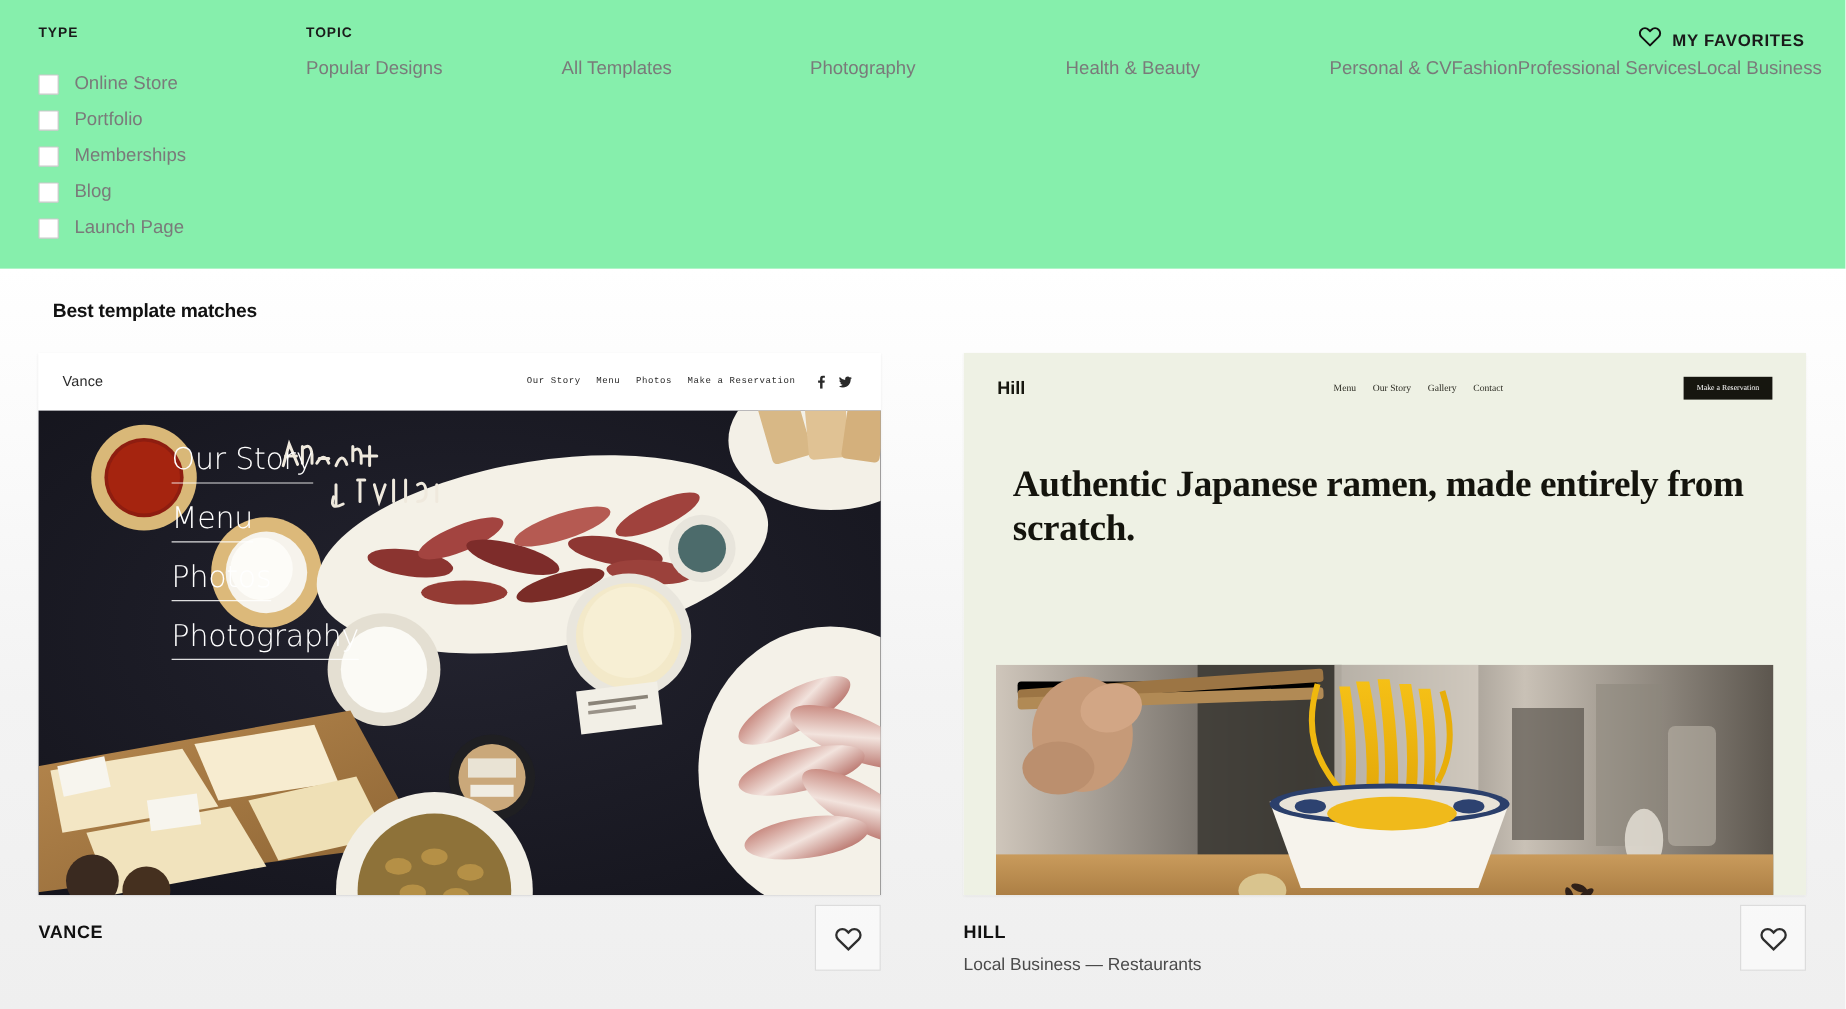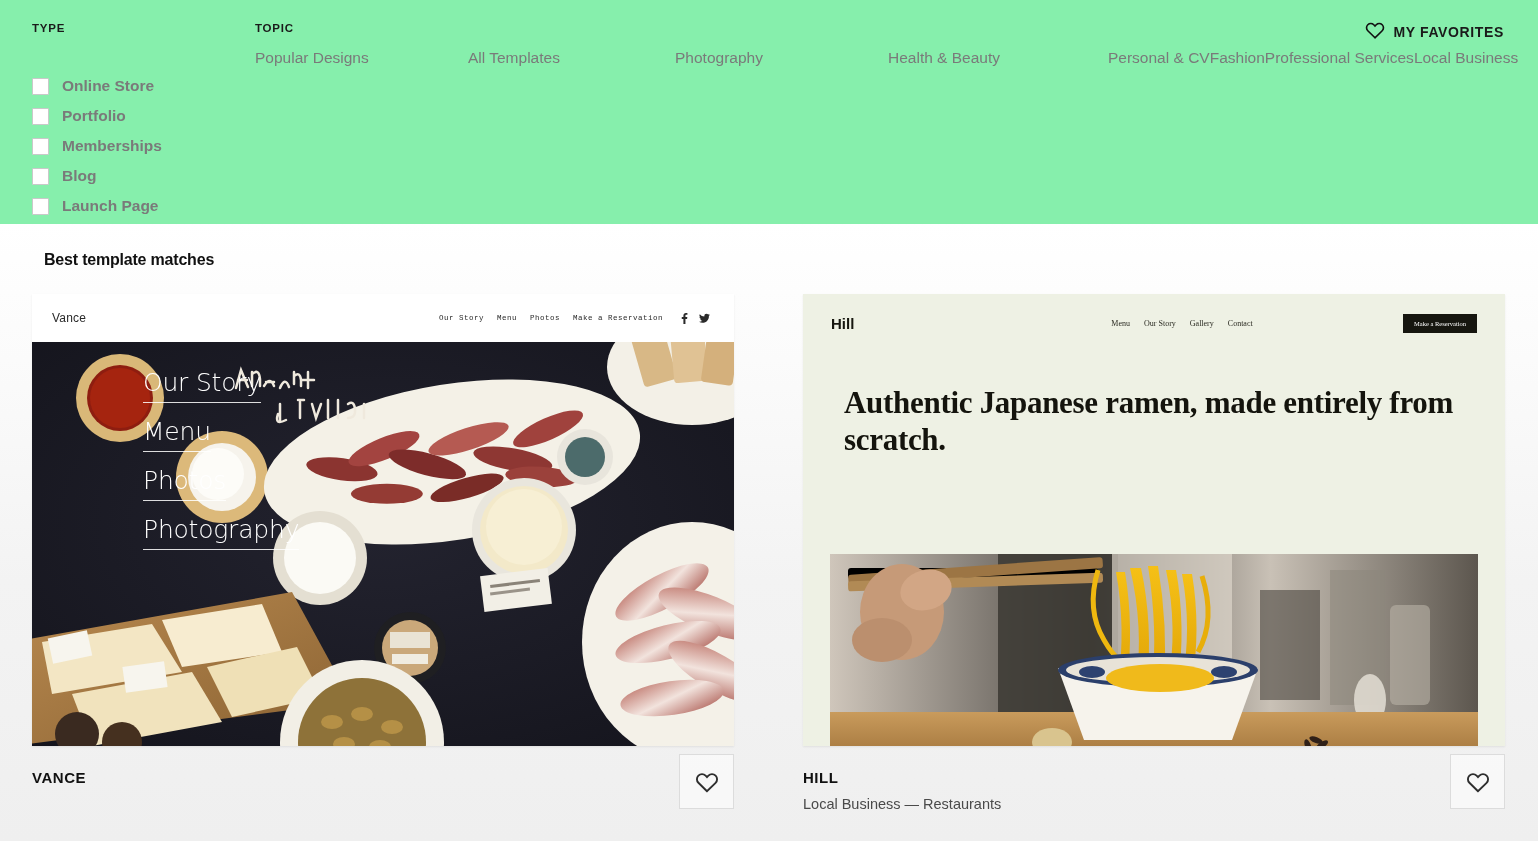--- a/index.html
+++ b/index.html
@@ -27,21 +27,21 @@
     font-size: 11.5px;
     font-weight: 700;
     letter-spacing: 0.07em;
     color: #1a1a1a;
     text-transform: uppercase;
   }
 
   .type-col { position: absolute; left: 32px; top: 22px; }
   .topic-col { position: absolute; left: 255px; top: 22px; }
 
-  .checkbox-list { margin-top: 37px; font-weight: bold; }
+  .checkbox-list { margin-top: 21px; }
 
   .checkbox-row {
     display: flex;
     align-items: center;
     height: 30px;
     cursor: pointer;
   }
 
   .checkbox-box {
     width: 17px;

